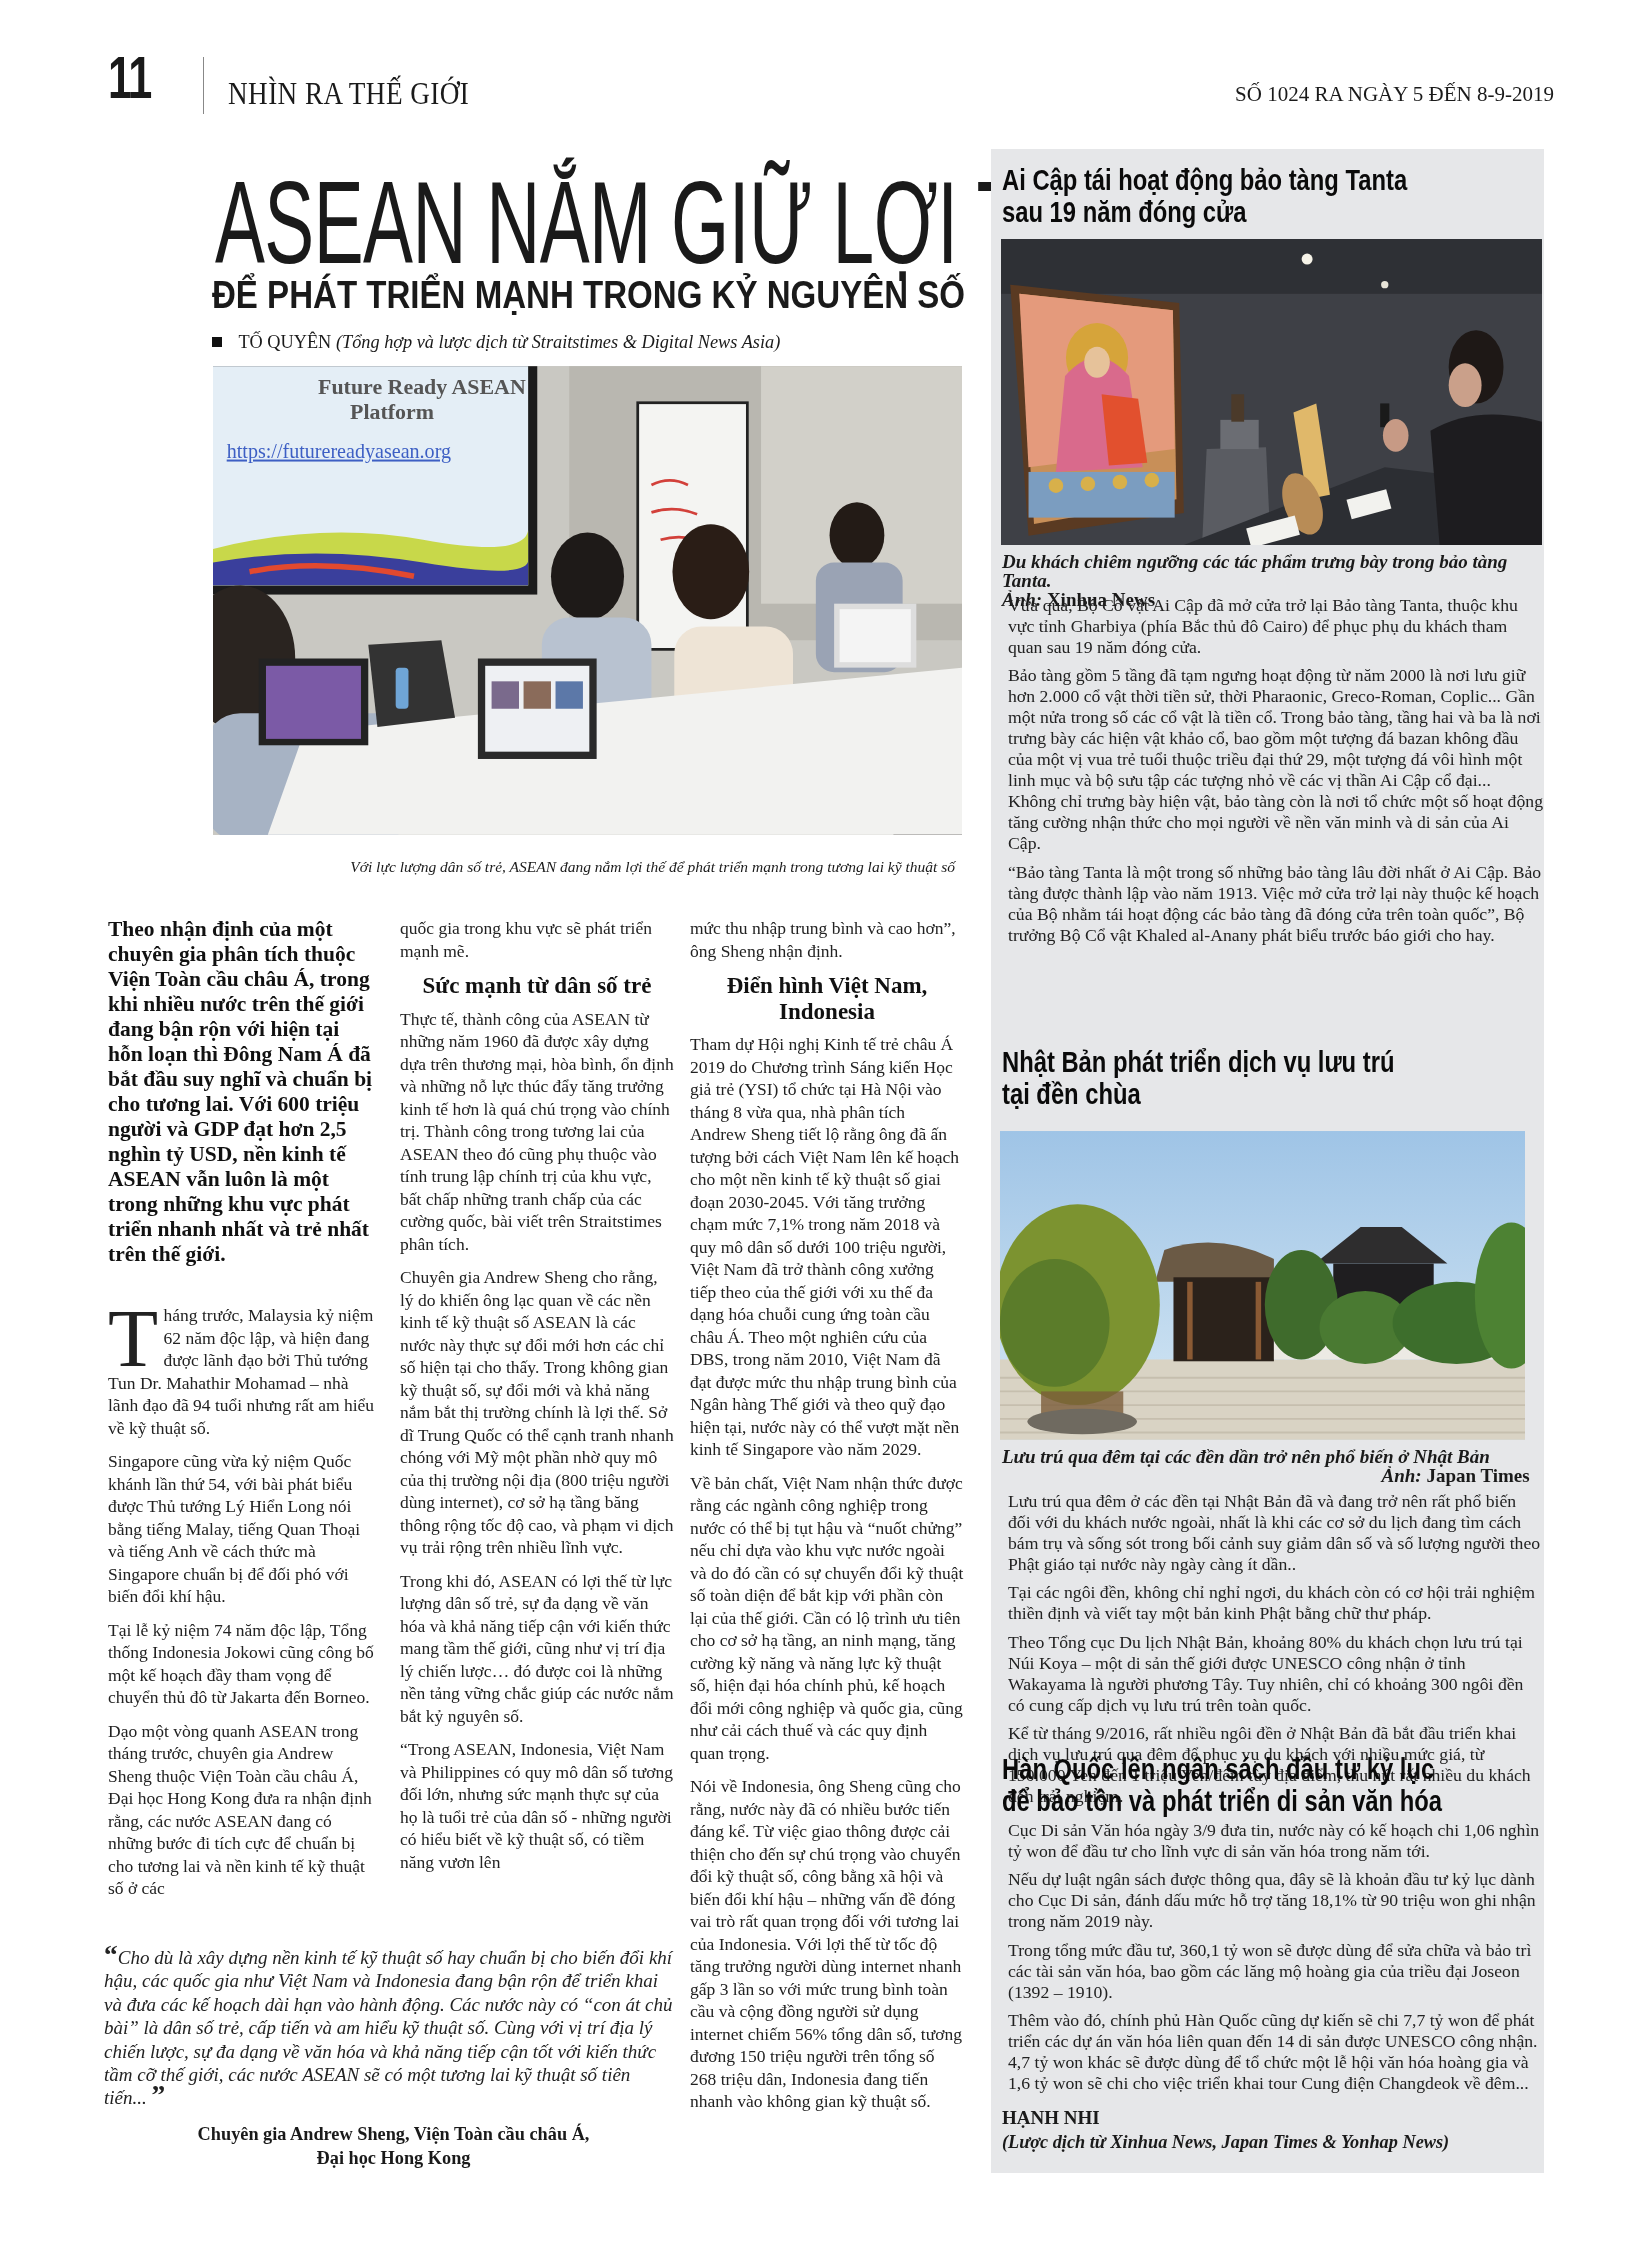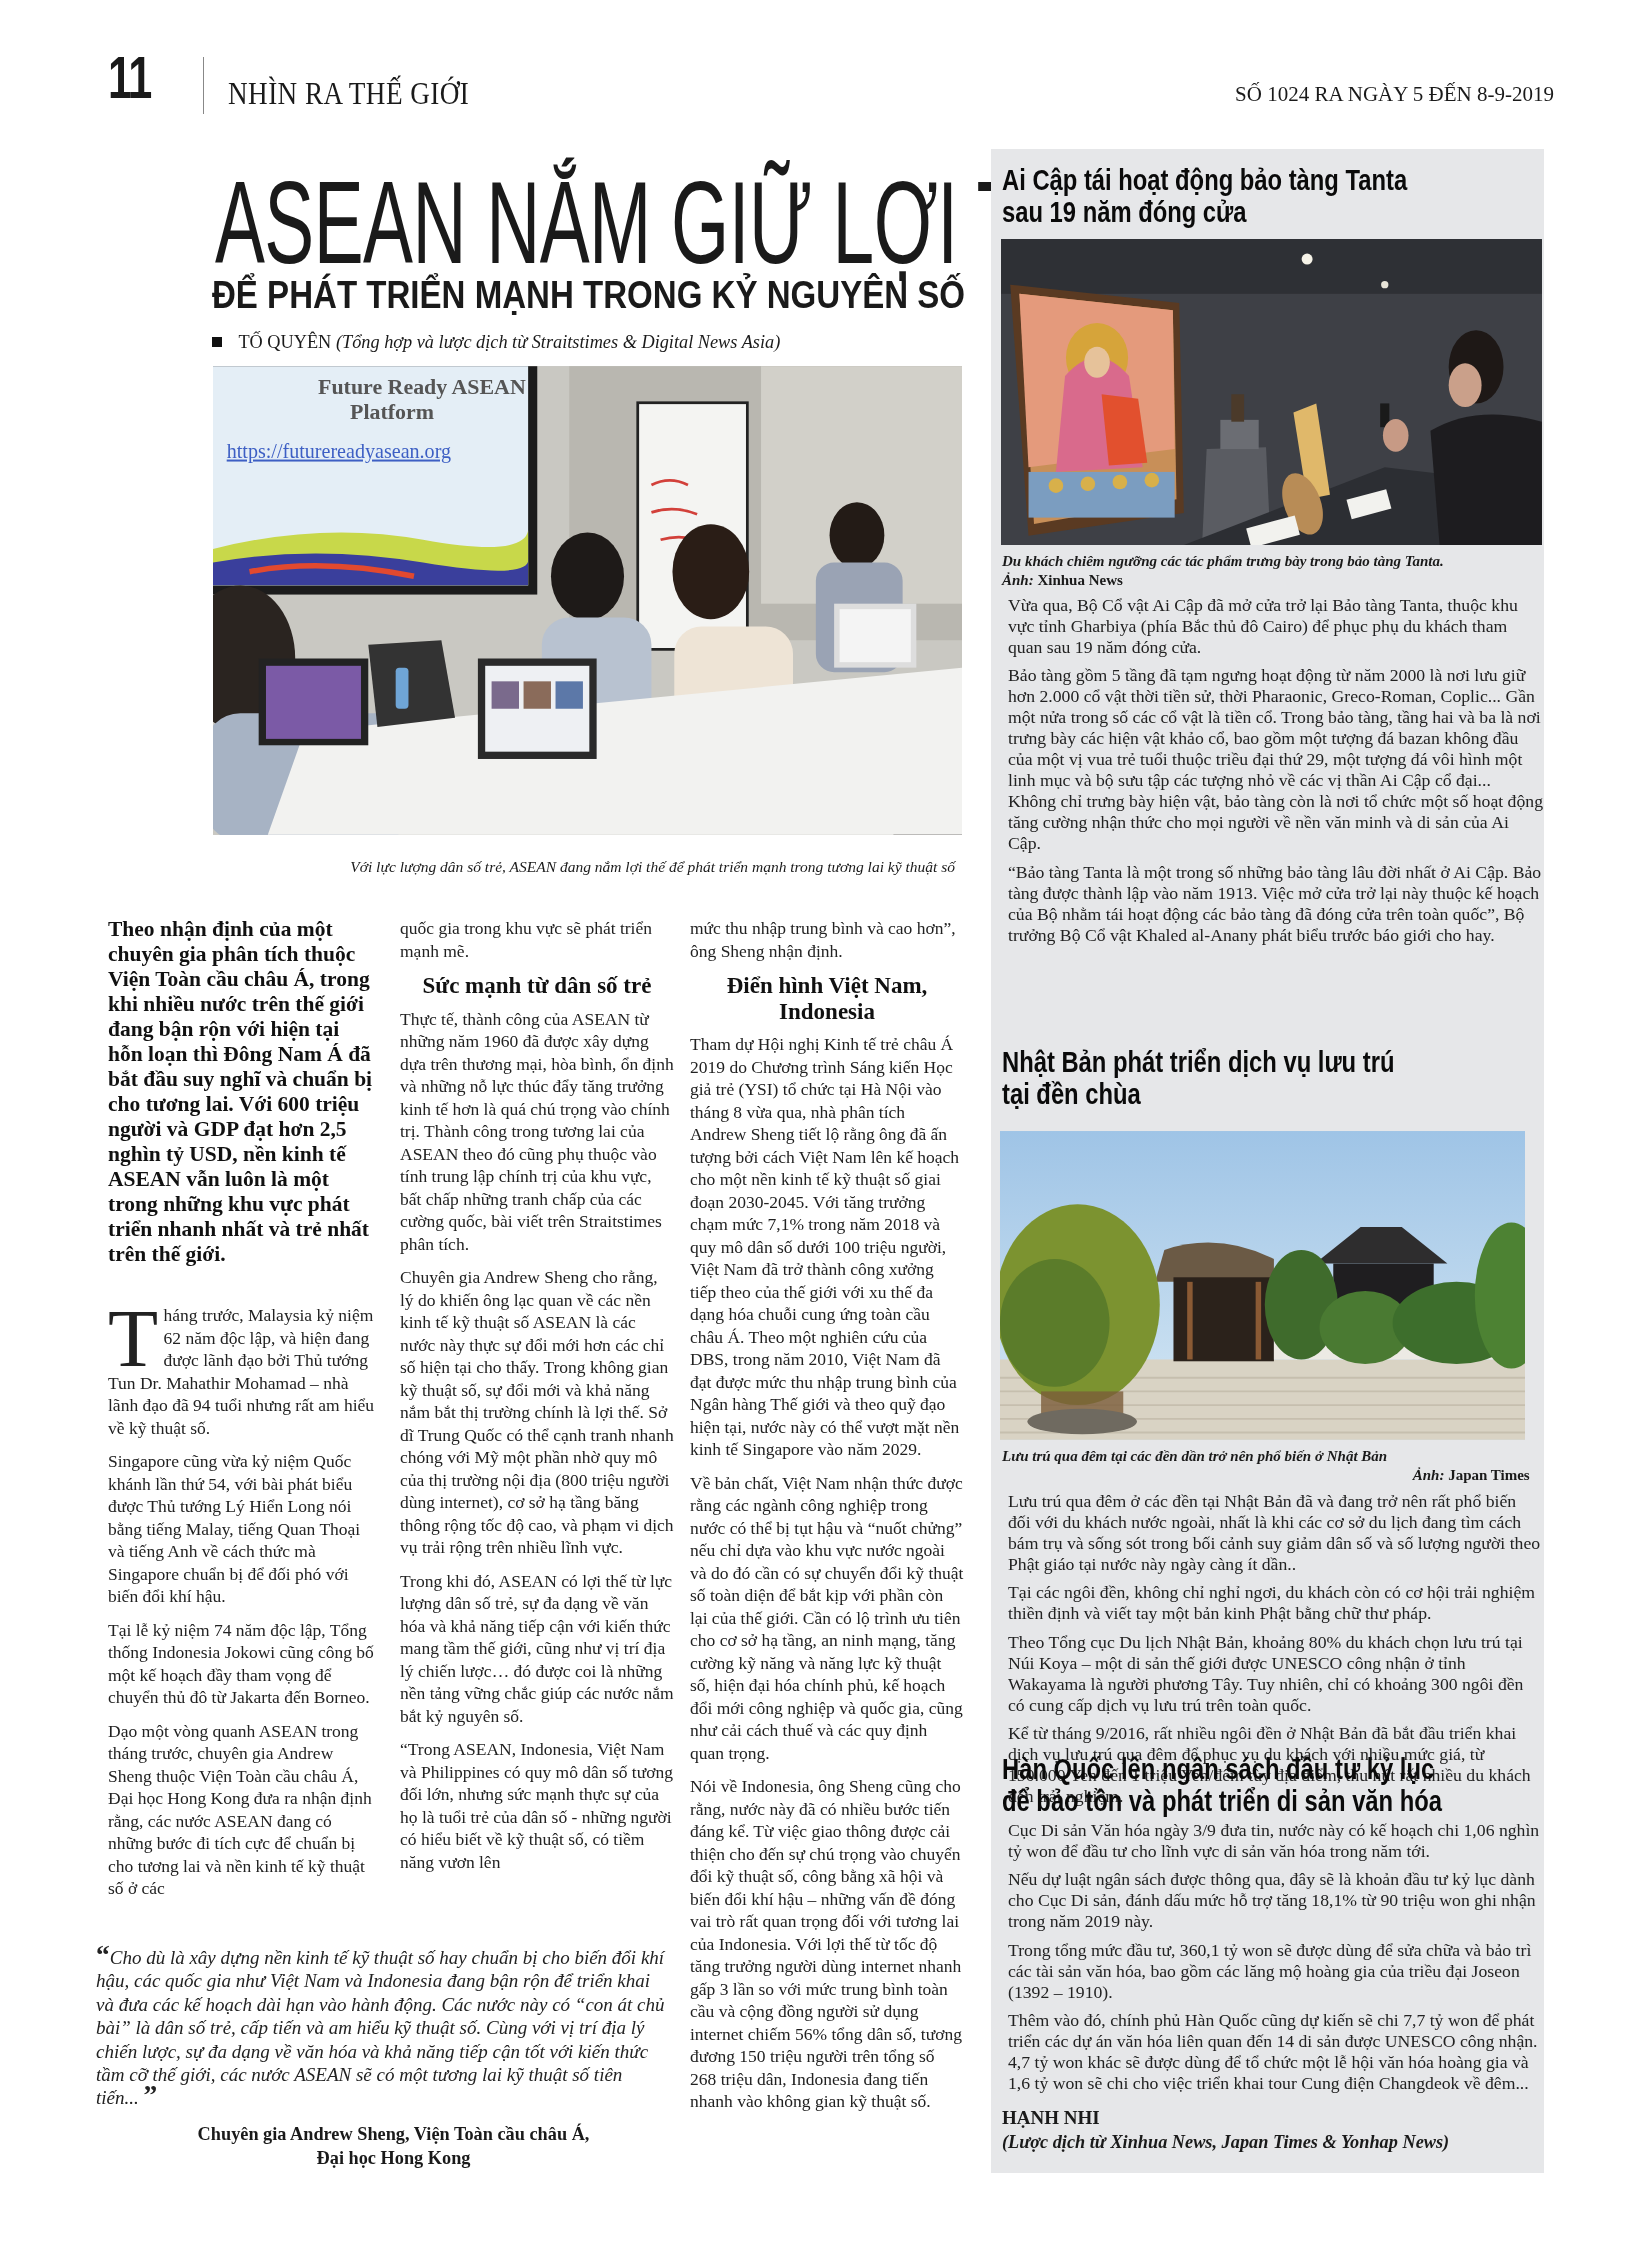--- a/index.html
+++ b/index.html
@@ -30,30 +30,30 @@
   .col { position: absolute; font-size: 17.5px; line-height: 22.5px; color: #222; }
   .col p { margin-bottom: 11px; text-align: left; }
   .col1 { left: 108px; top: 917px; width: 270px; }
   .col2 { left: 400px; top: 917px; width: 274px; }
   .col3 { left: 690px; top: 917px; width: 274px; }
   .lead { font-weight: bold; font-size: 21.5px; line-height: 25px; color: #111; margin-bottom: 37px !important; }
   .dropcap { float: left; font-size: 82px; line-height: 57px; margin: 5.5px 5.5px 0 0; font-weight: normal; }
   .subhead { font-weight: bold; font-size: 23px; line-height: 25.6px; margin: 5.5px 0 9.1px 0; color: #111; text-align: center; }
 
   
-  .pullquote { position: absolute; left: 96px; top: 1946px; width: 571px; font-style: italic; font-size: 19px; line-height: 23.4px; color: #222; }
+  .pullquote { position: absolute; left: 104px; top: 1946px; width: 571px; font-style: italic; font-size: 19px; line-height: 23.4px; color: #222; }
   .pullquote .qmark { font-style: normal; font-weight: bold; font-size: 27.4px; line-height: 9.1px; }
   .pullquote-author { position: absolute; left: 108px; top: 2122px; width: 571px; text-align: center; font-weight: bold; font-size: 18.3px; line-height: 24px; }
 
   
   .sidebar { position: absolute; left: 991px; top: 149px; width: 553px; height: 2024px; background: #e6e7e9; }
   .sb-title { position: absolute; left: 1002px; font-family: "Liberation Sans", sans-serif; font-weight: bold; font-size: 29px; line-height: 32px; transform: scaleX(0.82); transform-origin: left top; white-space: nowrap; color: #0a0a0a; }
   .sb-text { position: absolute; left: 1008px; width: 535px; font-size: 17.7px; line-height: 21px; color: #222; }
   .sb-text p { margin-bottom: 7.3px; }
-  .sb-caption { position: absolute; left: 1002px; width: 535px; font-size: 15px; line-height: 19px; }
+  .sb-caption { position: absolute; left: 1002px; width: 535px; font-size: 19px; line-height: 19px; }
   .sb-caption .cap { font-style: italic; font-weight: bold; }
   .sb-caption .credit-label { font-style: italic; font-weight: bold; }
   .sb-caption .credit { font-weight: bold; }
   .museum-photo { position: absolute; left: 1001px; top: 239px; width: 541px; height: 306px; overflow: hidden; background: #3a3b40; }
   .temple-photo { position: absolute; left: 1000px; top: 1131px; width: 525px; height: 309px; overflow: hidden; background: #a9cbe6; }
   .sb-signature { position: absolute; left: 1002px; width: 535px; text-align: left; }
   .sb-signature .author { font-weight: bold; font-size: 19px; line-height: 24px; display: block; }
   .sb-signature .sources { font-style: italic; font-weight: bold; font-size: 18.3px; line-height: 24px; display: block; }
 
   svg { display: block; }

